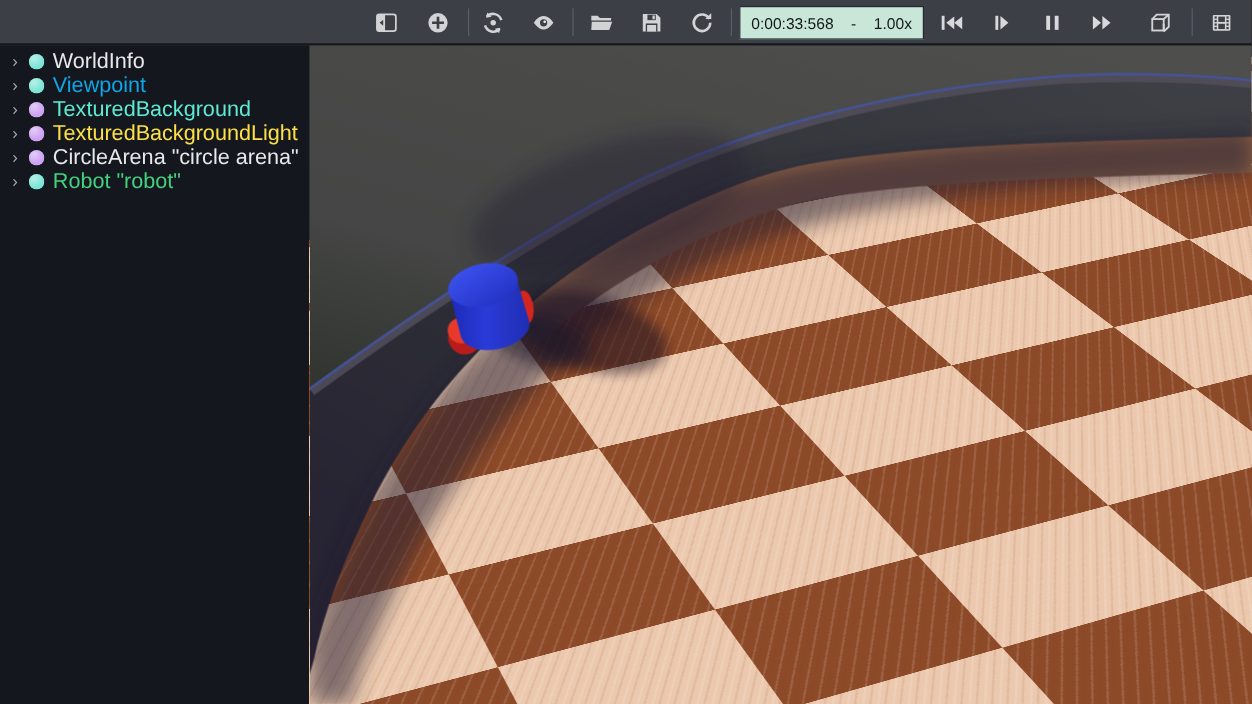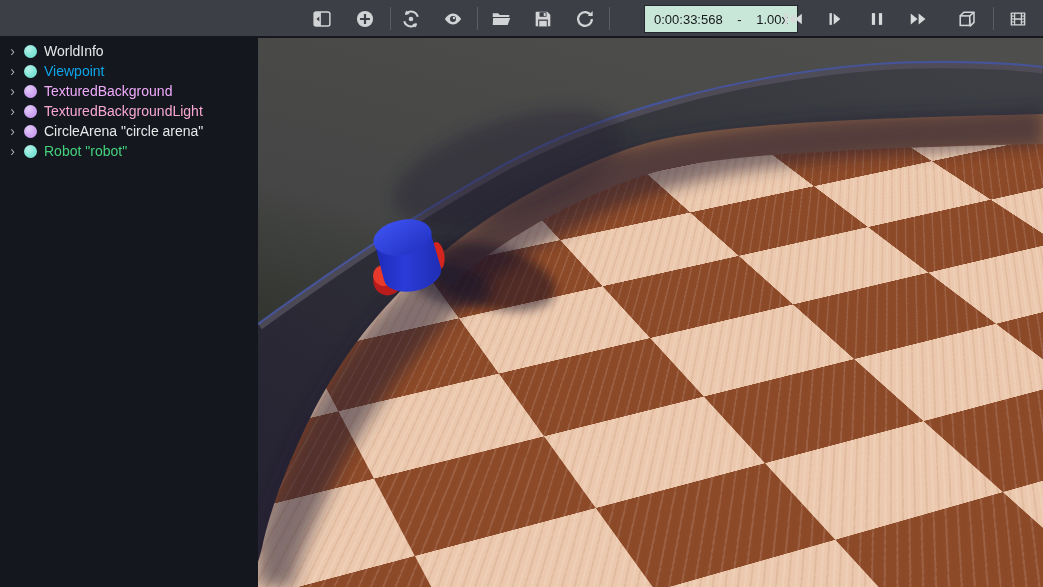--- a/index.html
+++ b/index.html
@@ -7,29 +7,29 @@
        font-family:"Liberation Sans",sans-serif;background:#3c3f46;}
   
   #toolbar{position:absolute;top:0;left:0;width:1043px;height:38px;
            background:#3c3f46;border-bottom:2px solid #16181d;box-sizing:border-box;}
   .tb{position:absolute;top:4px;width:28px;height:30px;border:none;background:transparent;
       display:flex;align-items:center;justify-content:center;padding:0;cursor:pointer;}
   .tb svg{display:block;}
   .sep{position:absolute;top:7px;width:1px;height:23px;background:#5b5e66;}
   #timerbox{position:absolute;left:616px;top:5px;width:154px;height:28px;background:#c9e7d8;
             border:1px solid #23262c;box-sizing:border-box;display:flex;align-items:center;
-            justify-content:space-between;padding:0 9px;font-size:13px;color:#15181c;margin-left:28px;}
+            justify-content:space-between;padding:0 9px;font-size:13px;color:#15181c;}
   
   #main{position:absolute;top:38px;left:0;width:1043px;height:549px;display:flex;}
   #scene-tree{width:258px;height:100%;background:#14171d;box-sizing:border-box;padding-top:3px;flex:none;}
   .tree-row{display:flex;align-items:center;height:20px;padding-left:8px;gap:7px;}
   .chev{color:#a7abb2;font-size:14px;line-height:18px;width:9px;text-align:center;flex:none;cursor:pointer;}
   .dot{width:13px;height:13px;border-radius:50%;flex:none;
        background-image:radial-gradient(circle at 35% 28%,rgba(255,255,255,.45),rgba(255,255,255,0) 60%);}
-  .lbl{font-size:14px;color:#e6e8ea;white-space:pre;}
+  .lbl{font-size:18px;color:#e6e8ea;white-space:pre;}
   
   #viewport{position:relative;flex:1;height:100%;overflow:hidden;background:#4a4a48;}
   #checker{position:absolute;left:-300px;top:-1040px;width:2000px;height:3200px;
            transform:rotate(-3deg) perspective(1950px) rotateX(58deg) rotateZ(-25deg);
            transform-origin:50% 50%;
            background-color:#ecc9ae;
            background-image:
              repeating-linear-gradient(115deg,rgba(255,255,255,.13) 0 2px,rgba(255,255,255,0) 2px 6px,
                rgba(122,62,30,.10) 6px 8px,rgba(0,0,0,0) 8px 13px),
              repeating-conic-gradient(#8d4a28 0 25%,#ecc9ae 0 50%);
@@ -178,26 +178,26 @@
         <span class="lbl" style="color: rgb(230, 232, 234);">WorldInfo</span>
       </div>
       <div class="tree-row">
         <span class="chev">›</span>
         <span class="dot" style="background-color: rgb(124, 229, 214);"></span>
         <span class="lbl" style="color: #0ea5e9;">Viewpoint</span>
       </div>
       <div class="tree-row">
         <span class="chev">›</span>
         <span class="dot" style="background-color: rgb(205, 162, 242);"></span>
-        <span class="lbl" style="color: #f0abfc;">TexturedBackground</span>
+        <span class="lbl" style="color: #5eead4;">TexturedBackground</span>
       </div>
       <div class="tree-row">
         <span class="chev">›</span>
         <span class="dot" style="background-color: rgb(205, 162, 242);"></span>
-        <span class="lbl" style="color: #f9a8d4;">TexturedBackgroundLight</span>
+        <span class="lbl" style="color: #fde047;">TexturedBackgroundLight</span>
       </div>
       <div class="tree-row">
         <span class="chev">›</span>
         <span class="dot" style="background-color: rgb(205, 162, 242);"></span>
         <span class="lbl" style="color: rgb(230, 232, 234);">CircleArena "circle arena"</span>
       </div>
       <div class="tree-row">
         <span class="chev">›</span>
         <span class="dot" style="background-color: rgb(124, 229, 214);"></span>
         <span class="lbl" style="color: rgb(68, 209, 126);">Robot "robot"</span>

